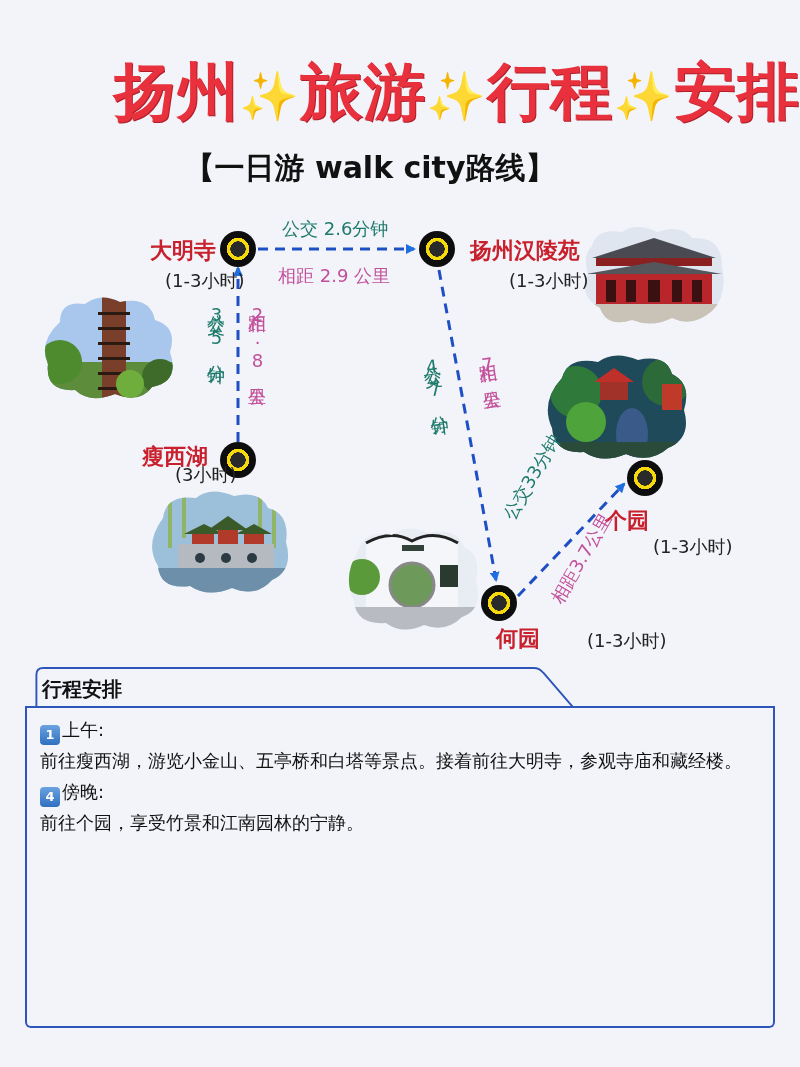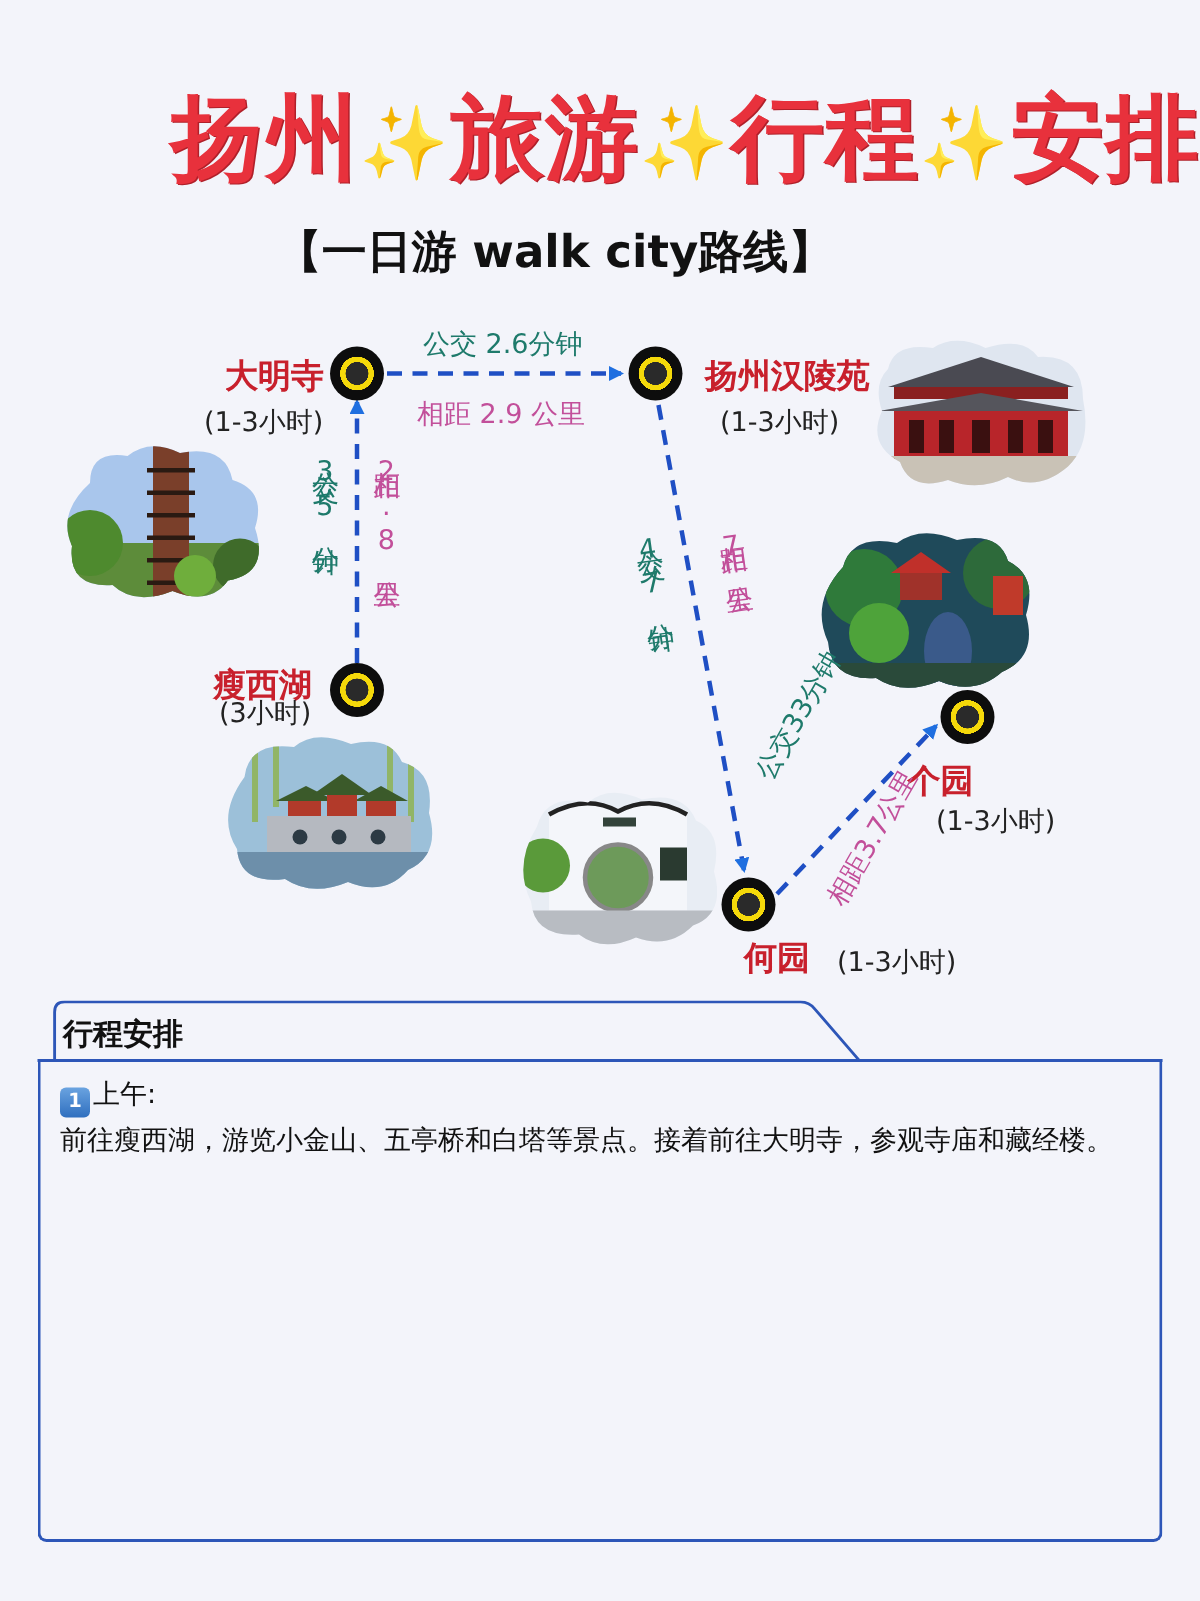--- a/index.html
+++ b/index.html
@@ -17,21 +17,21 @@
     text-shadow: 1px 1px 0 #b0202a;
   }
   .title .sparkle { color:#f5c518; font-size:48px; vertical-align:middle; text-shadow:none; }
   .subtitle {
     position:absolute; left:0; top:148px; width:800px; text-align:center;
     font-size:30px; font-weight:bold; color:#111; padding-right:60px;
   }
   svg.map { position:absolute; left:0; top:0; }
   .lbl { position:absolute; white-space:nowrap; }
   .place { color:#c8202c; font-weight:bold; font-size:22px; font-family:"DejaVu Serif", serif;text-align:center; }
-  .dur { color:#222; font-size:18px; }
+  .dur { color:#222; font-size:18px;margin-left:29px; }
   .green { color:#1e7a6b; font-size:18px; }
   .pink { color:#c24f9a; font-size:18px; }
   .vert { writing-mode:vertical-rl; text-orientation:upright; letter-spacing:2px; line-height:22px; }
   .cloud { position:absolute; }
   .card-tab {
     position:absolute; left:25px; top:667px; width:565px; height:42px;
   }
   .card {
     position:absolute; left:25px; top:706px; width:750px; height:322px;
     border:2px solid #2d56b8; border-top:none; border-radius:0 0 6px 6px; background:#f3f4fa;
@@ -234,13 +234,17 @@
 <div style="position:absolute;left:25px;top:706px;width:750px;height:2px;background:#2d56b8"></div>
 <div class="card-title">行程安排</div>
 
 <div class="itin">
   <div>
     <div><span class="badge">1</span><span>上午:</span></div>
     <div>前往瘦西湖，游览小金山、五亭桥和白塔等景点。接着前往大明寺，参观寺庙和藏经楼。</div>
   </div>
   <div>
   </div>
+  <div>
+    <div><span class="badge">4</span><span>傍晚:</span></div>
+    <div>前往个园，享受竹景和江南园林的宁静。</div>
+  </div>
 </div>
 
 </body></html>

